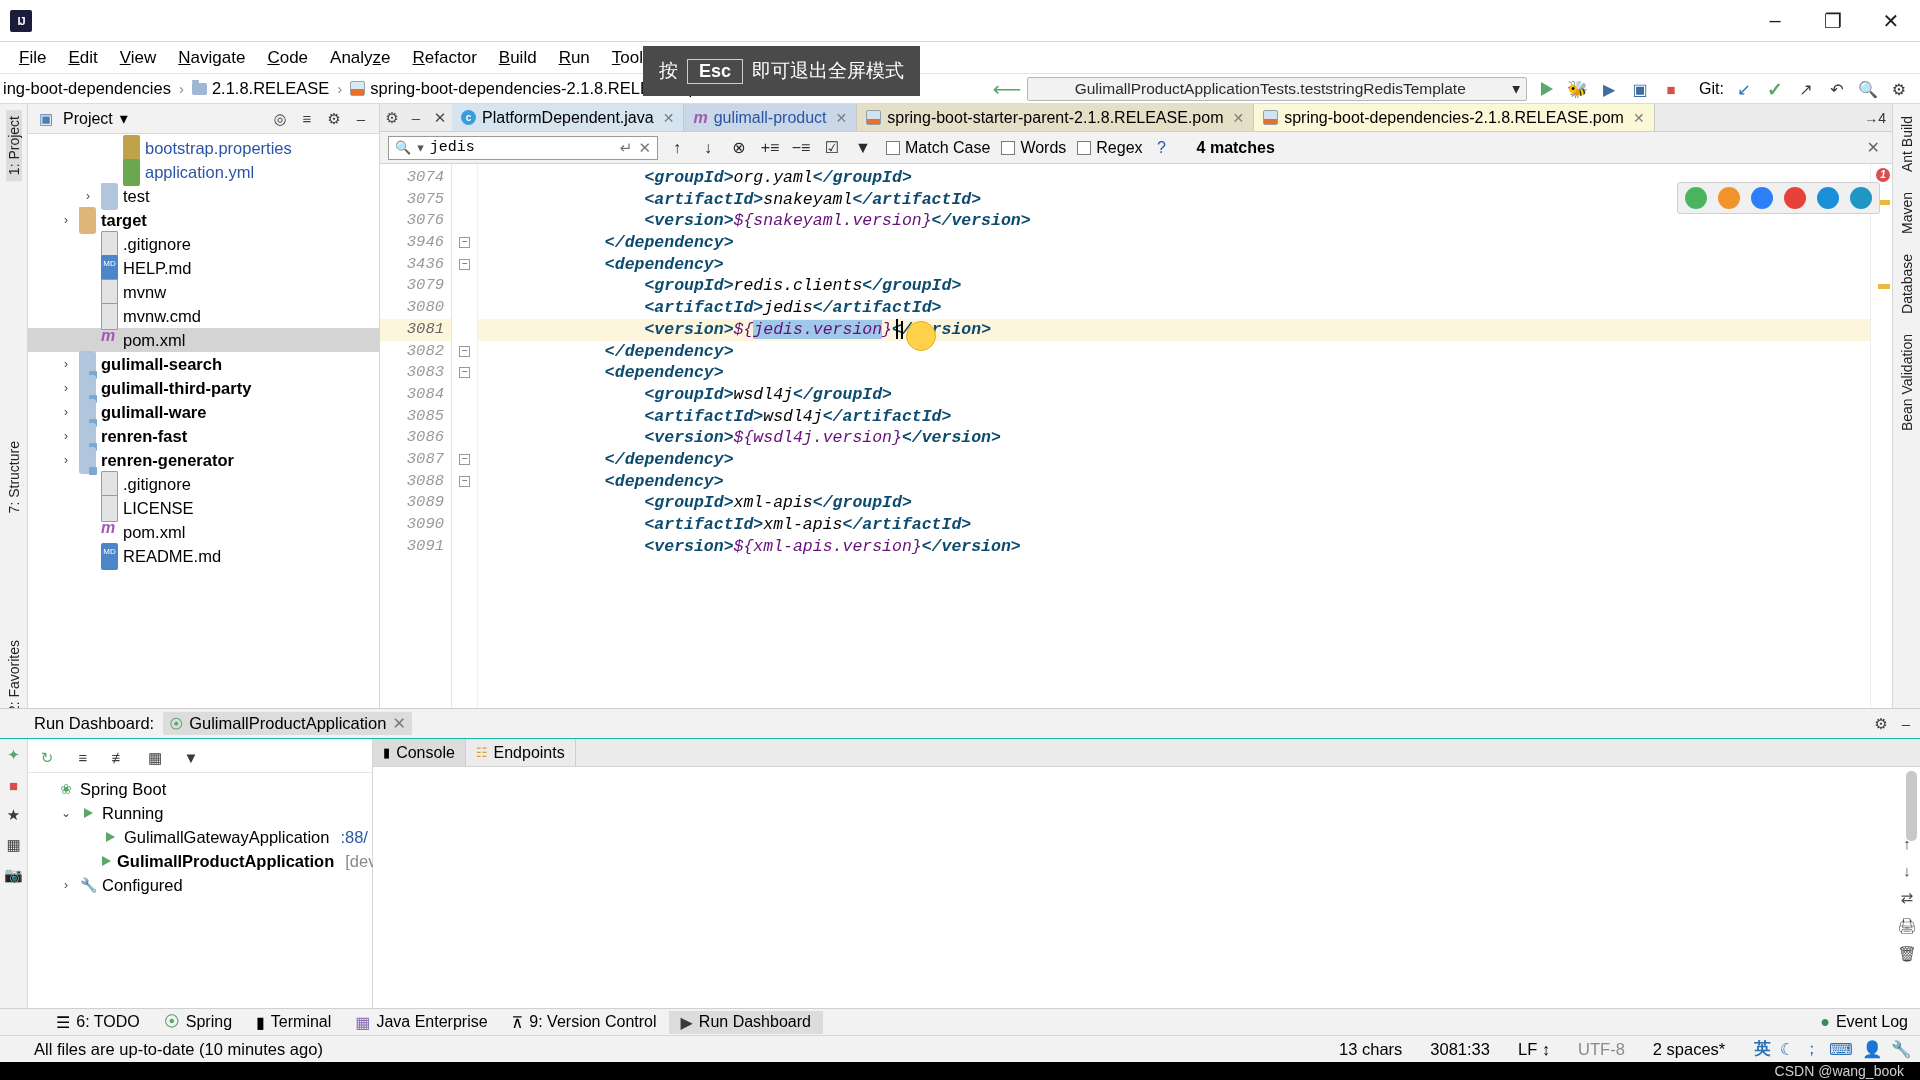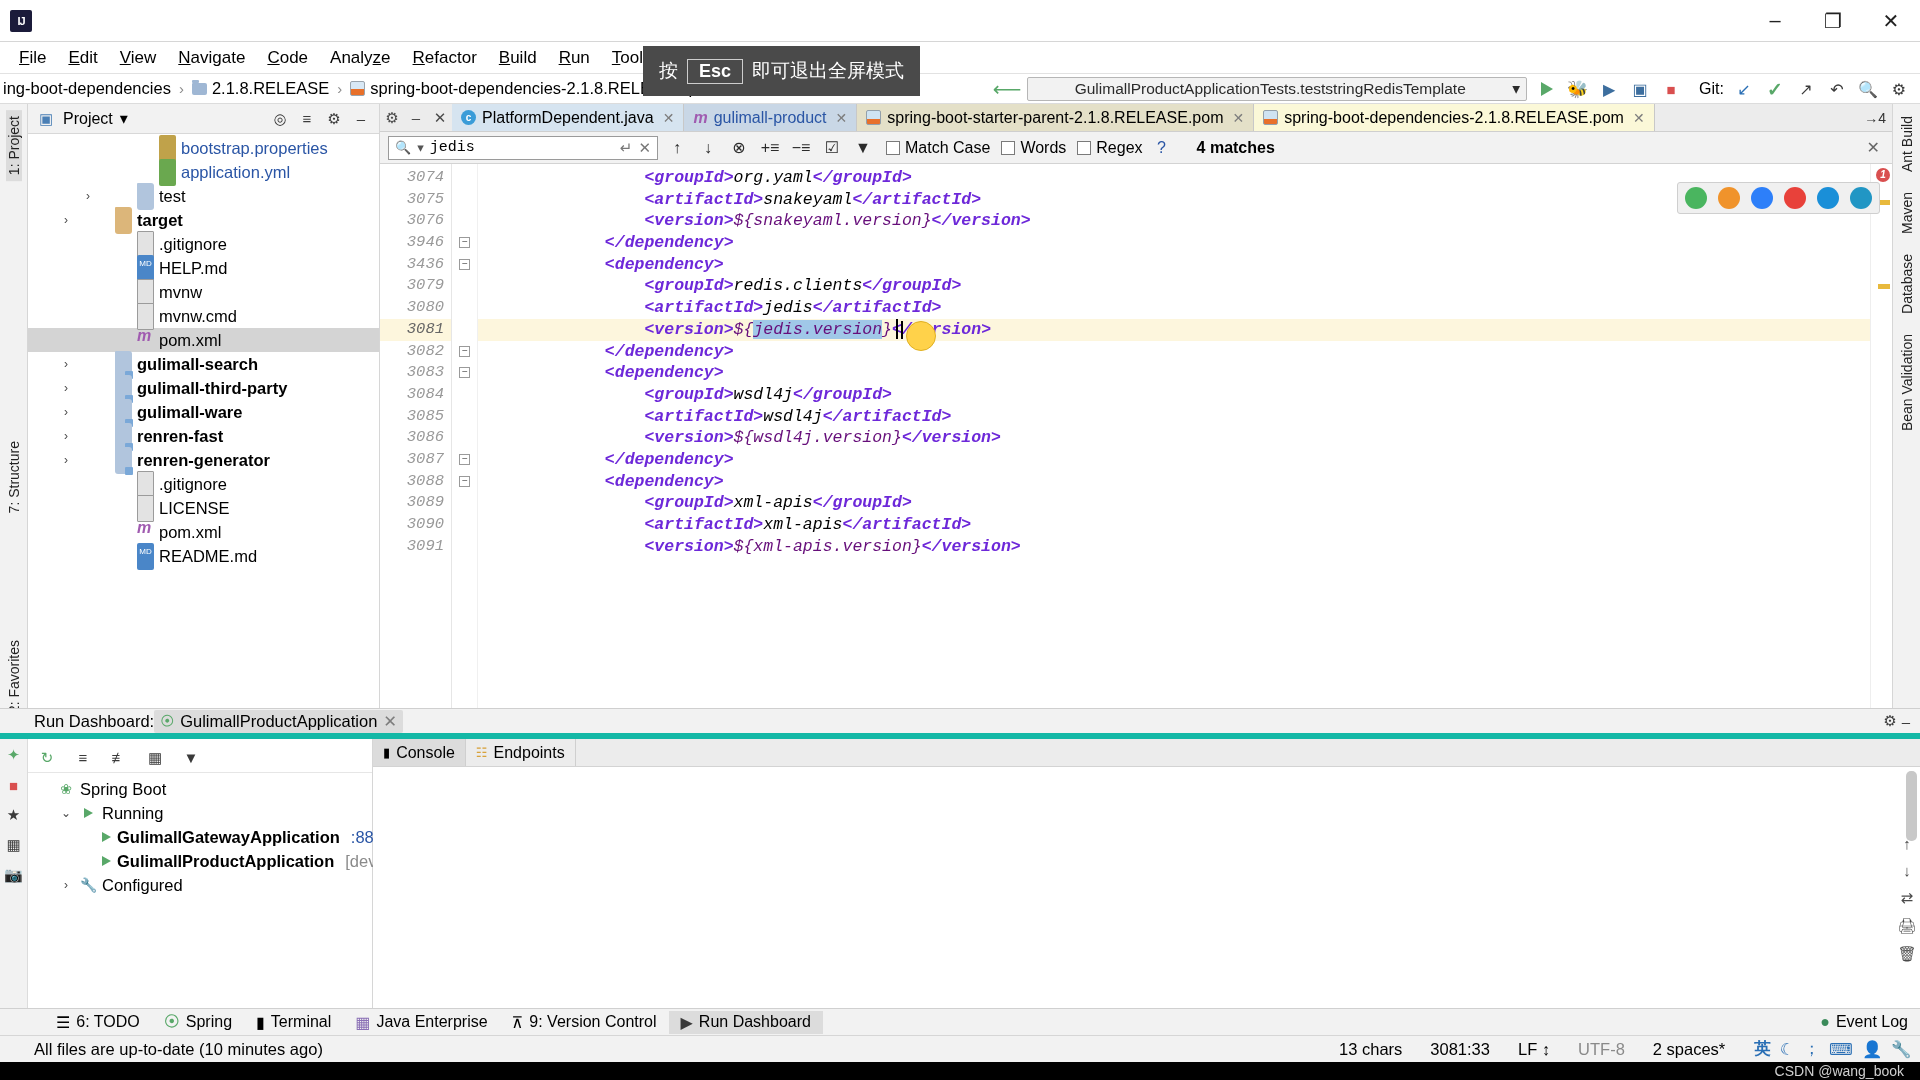--- a/index.html
+++ b/index.html
@@ -109,21 +109,21 @@
   #project-header .spacer{flex:1;}
   .hdr-ico{width:20px;height:20px;display:flex;align-items:center;justify-content:center;color:#3c3c3c;font-size:15px;}
   #project-tree{flex:1;overflow:hidden;padding-top:2px;font-size:16.5px;}
   .trow{display:flex;align-items:center;height:24px;gap:5px;padding-left:4px;white-space:nowrap;}
   .trow.sel{background:#d4d4d4;}
   .arrow{width:16px;text-align:center;color:#4a4a4a;font-size:12px;flex:0 0 16px;}
   .nm{color:#000;}
   .nm.b{font-weight:bold;}
   .nm.blue{color:#2a55a5;}
   
-  .ic{width:17px;height:27px;flex:0 0 17px;display:inline-block;position:relative;margin-left:36px;}
+  .ic{width:17px;height:27px;flex:0 0 17px;display:inline-block;position:relative;}
   .ic-yml{background:#6aa84f;border-radius:2px;}
   .ic-props{background:#c0a24a;border-radius:2px;}
   .ic-folder{background:#b1c5dd;border-radius:1px 3px 3px 3px;}
   .ic-folder-o{background:#dcb67a;border-radius:1px 3px 3px 3px;}
   .ic-file{background:#e3e3e3;border:1px solid #9b9b9b;border-radius:1px;}
   .ic-md{background:#4a86c8;border-radius:2px;color:#fff;font-size:8px;text-align:center;line-height:17px;}
   .ic-m{color:#a05bb0;font-weight:bold;font-style:italic;font-size:16px;line-height:17px;}
   .ic-mod{background:#b1c5dd;border-radius:1px 3px 3px 3px;position:relative;}
   .ic-mod:after{content:"";position:absolute;right:-1px;bottom:-1px;width:8px;height:8px;background:#7aa8d8;border-radius:1px;}
   
@@ -176,21 +176,21 @@
     padding-top:3px;font-family:"Liberation Mono",monospace;font-size:12px;color:#888;
   }
   #fold .g{height:21.7px;line-height:21.7px;text-align:center;}
   #code{
     flex:1;position:relative;padding-top:3px;overflow:hidden;
     font-family:"Liberation Mono",monospace;font-size:16.5px;
     white-space:pre;
   }
   #code .ln{height:21.7px;line-height:21.7px;padding-left:8px;}
   #code .ln.hl{background:#fdf6dd;}
-  .tagp{color:#6d28d9;font-weight:bold;}
+  .tagp{color:#0c4a6e;font-weight:bold;}
   .prop{color:#660e7a;}
   .sel-hit{background:#a0c8e8;}
   
   #code-crumb{
     height:30px;background:#f2f2f2;border-top:1px solid #d8d8d8;
     display:flex;align-items:center;gap:9px;padding-left:80px;font-size:16px;color:#4a4a4a;
   }
   #code-crumb .sep{color:#9a9a9a;}
   
   #marker{
@@ -208,22 +208,22 @@
   
   #rstrip{
     width:28px;background:#f2f2f2;border-left:1px solid #d6d6d6;
     display:flex;flex-direction:column;align-items:center;padding-top:6px;gap:8px;
   }
   #rundash{
     position:absolute;left:0;right:0;top:708px;bottom:52px;
     display:flex;flex-direction:column;background:#fff;border-top:1px solid #cfcfcf;
   }
   #rd-header{
-    height:30px;display:flex;align-items:center;padding-left:34px;
-    background:#f2f2f2;border-bottom:6px solid #14b8a6;font-size:16.5px;
+    height:30px;display:flex;align-items:center;gap:9px;padding-left:34px;
+    background:#f2f2f2;border-bottom:1px solid #14b8a6;font-size:16.5px;
   }
   #rd-header .rtab{display:flex;align-items:center;gap:6px;padding:2px 6px;background:#dcdcdc;border-radius:2px;}
   #rd-header .spacer{flex:1;}
   #rd-body{flex:1;display:flex;min-height:0;}
   #rd-tools{
     width:28px;background:#f2f2f2;border-right:1px solid #dcdcdc;
     display:flex;flex-direction:column;align-items:center;padding-top:5px;gap:8px;
   }
   #rd-left{
     width:345px;border-right:1px solid #d6d6d6;padding-top:4px;font-size:16.5px;
@@ -633,21 +633,21 @@
             <span>Spring Boot</span>
           </div>
           <div class="rrow" style="padding-left: 30px;">
             <span class="arrow">⌄</span>
             <span style="width: 16px; display: inline-block; text-align: center; font-size: 14px;"><span style="display:inline-block;width:0;height:0;border-left:9px solid #59a869;border-top:5px solid transparent;border-bottom:5px solid transparent;"></span></span>
             <span>Running</span>
           </div>
           <div class="rrow" style="padding-left: 52px;">
             <span class="arrow"></span>
             <span style="width: 16px; display: inline-block; text-align: center; font-size: 14px;"><span style="display:inline-block;width:0;height:0;border-left:9px solid #59a869;border-top:5px solid transparent;border-bottom:5px solid transparent;"></span></span>
-            <span style="font-weight: bold;">GulimallGatewayApplication</span>
+            <span style="font-weight: normal;">GulimallGatewayApplication</span>
             <span class="blue" style="margin-left: 5px;">:88/</span>
           </div>
           <div class="rrow" style="padding-left: 52px;">
             <span class="arrow"></span>
             <span style="width: 16px; display: inline-block; text-align: center; font-size: 14px;"><span style="display:inline-block;width:0;height:0;border-left:9px solid #59a869;border-top:5px solid transparent;border-bottom:5px solid transparent;"></span></span>
             <span style="font-weight: bold;">GulimallProductApplication</span>
             <span class="gray" style="margin-left: 5px;">[devtools]</span>
           </div>
           <div class="rrow" style="padding-left: 30px;">
             <span class="arrow">›</span>

